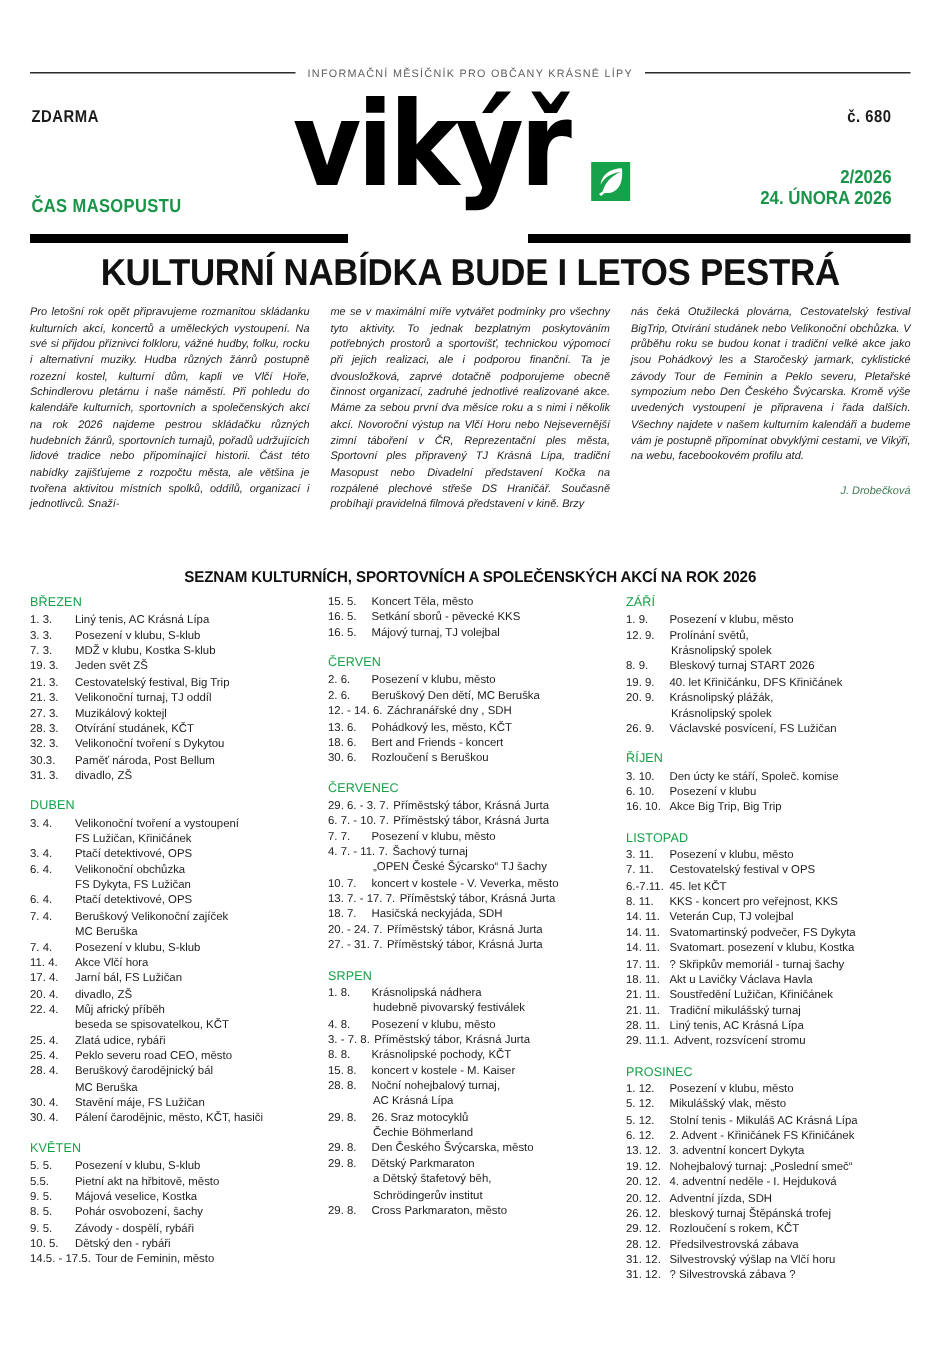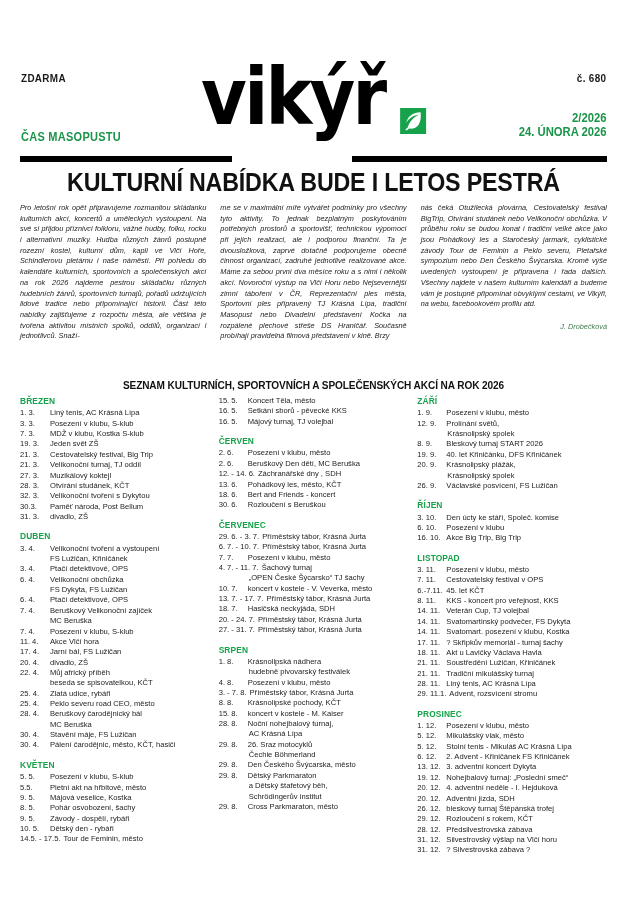--- a/index.html
+++ b/index.html
@@ -45,21 +45,21 @@
     color: #5d5d5d;
     white-space: nowrap;
     font-weight: 400;
   }
 
   
   .masthead {
     position: absolute;
     top: 60px;
     left: 20px;
-    right: 20px;
+    right: 32px;
     height: 100px;
   }
   .zdarma {
     position: absolute;
     left: 1px;
     top: 12px;
     font-size: 11.5px;
     font-weight: 700;
     letter-spacing: 0.4px;
     transform: scaleX(0.86);
@@ -211,21 +211,21 @@
     right: 18px;
     display: flex;
     gap: 7px;
   }
   .listing .lcol {
     flex: 1 1 0;
     min-width: 0;
   }
   .month-head {
     color: #16a24a;
-    font-weight: 700;
+    font-weight: 400;
     font-size: 8.4px;
     letter-spacing: 0.1px;
     margin: 0 0 1px 0;
     line-height: 1.35;
   }
   .month-block + .month-block { margin-top: 9px; }
 
   .ev {
     display: flex;
     font-size: 7.6px;
@@ -256,20 +256,25 @@
   }
 
   
   .lcol-2 .ev .date, .lcol-3 .ev .date { min-width: 26px; }
 </style>
 </head>
 <body>
 
 <div class="page">
 
+  <div class="kicker">
+    <div class="rule"></div>
+    <div class="kicker-text">INFORMAČNÍ MĚSÍČNÍK PRO OBČANY KRÁSNÉ LÍPY</div>
+    <div class="rule"></div>
+  </div>
 
   <div class="masthead">
     <div class="zdarma">ZDARMA</div>
     <div class="issue-no">č. 680</div>
 
     <div class="logo-wrap">
       <div class="logo-word">vikýř</div>
       <div class="logo-mark">
         <svg width="26" height="26" viewBox="0 0 26 26" aria-hidden="true">
           <path d="M20.5 4.2 C13 4.2 7 8.4 6.2 15.2 C8.6 10.2 13.4 7.4 19.4 6.6 C13.6 9.2 9.4 13.4 7.6 19.6 L5.2 21.4 L6.6 22.6 L9 20.6 C16.4 21.6 21.8 16.2 20.5 4.2 Z" fill="#ffffff"></path>

